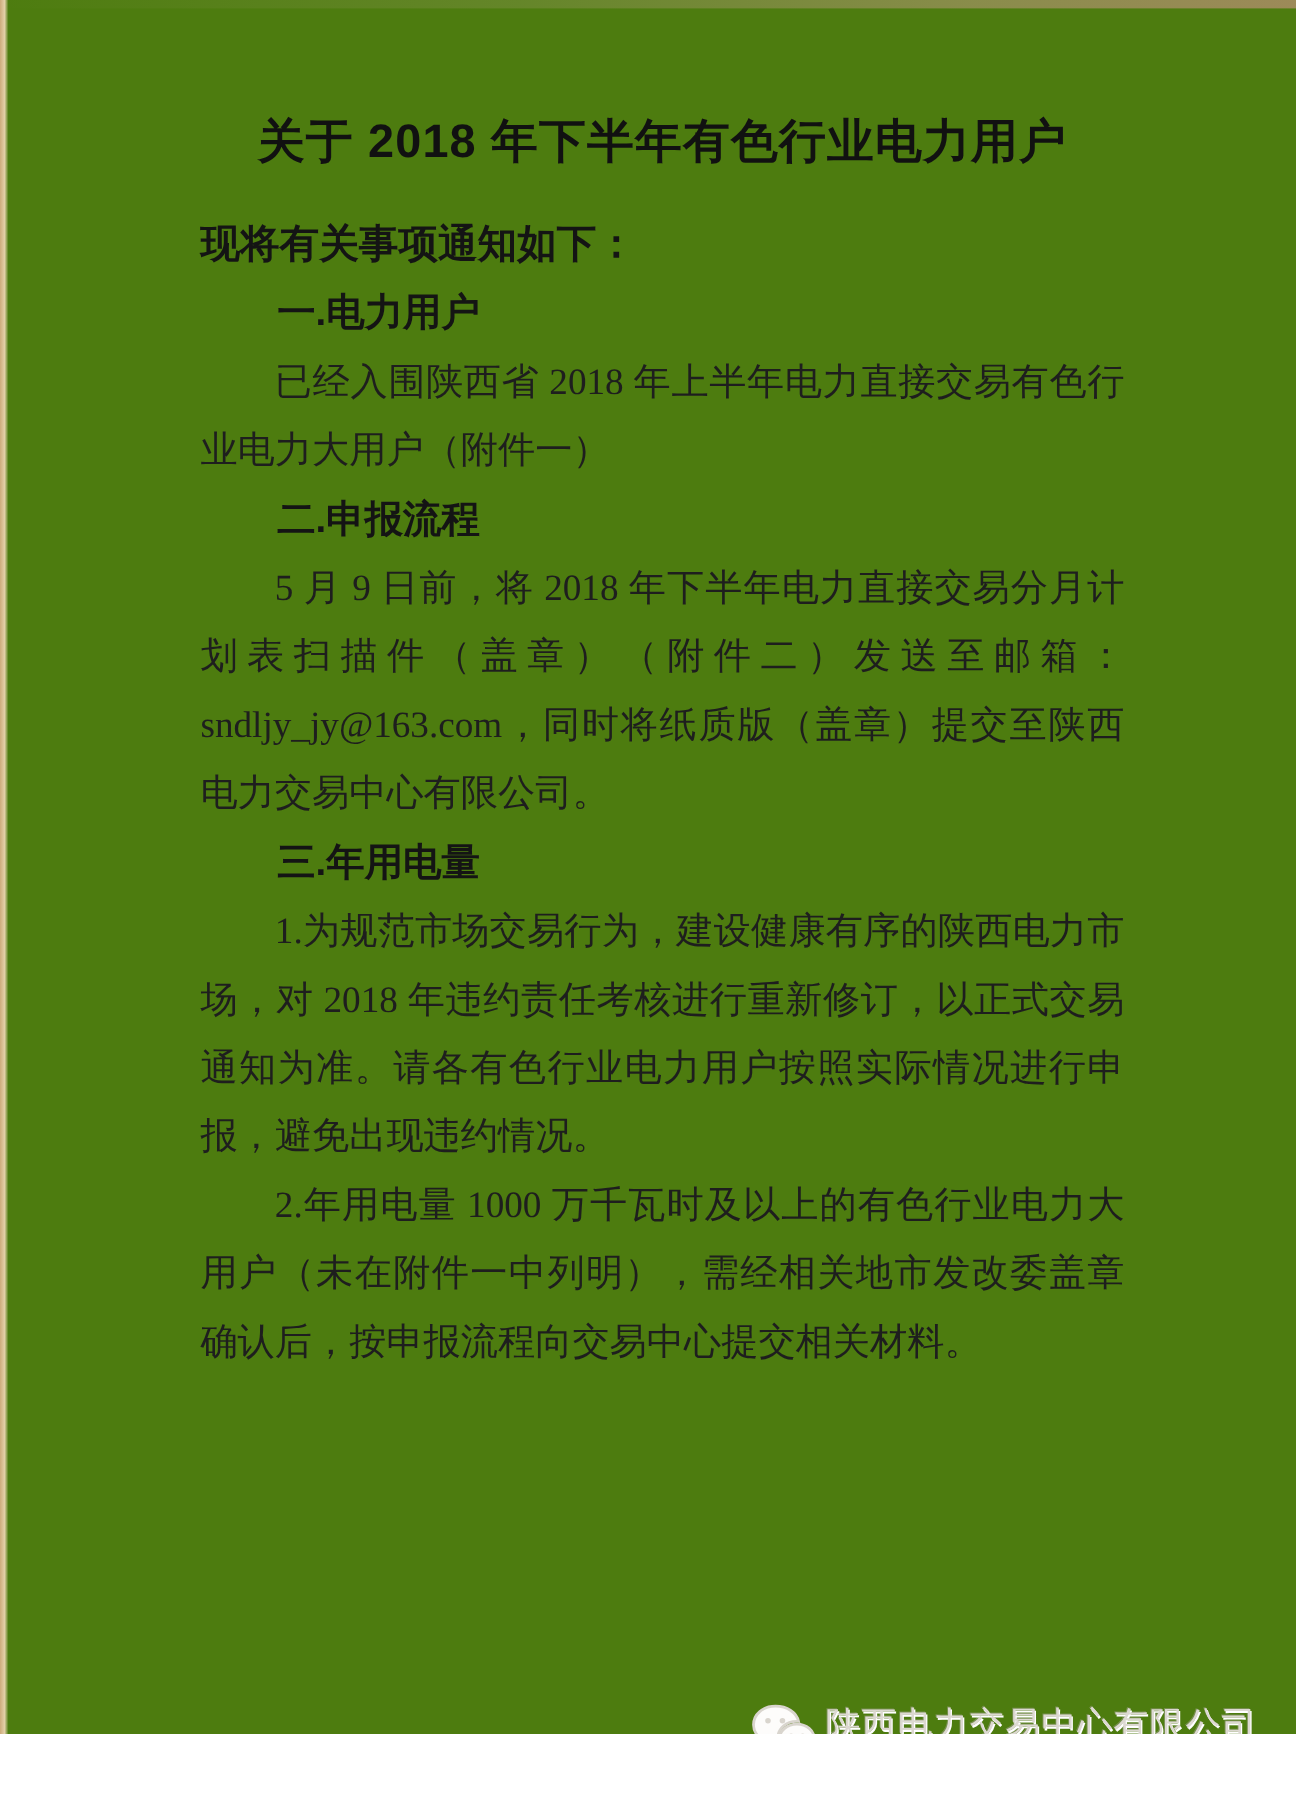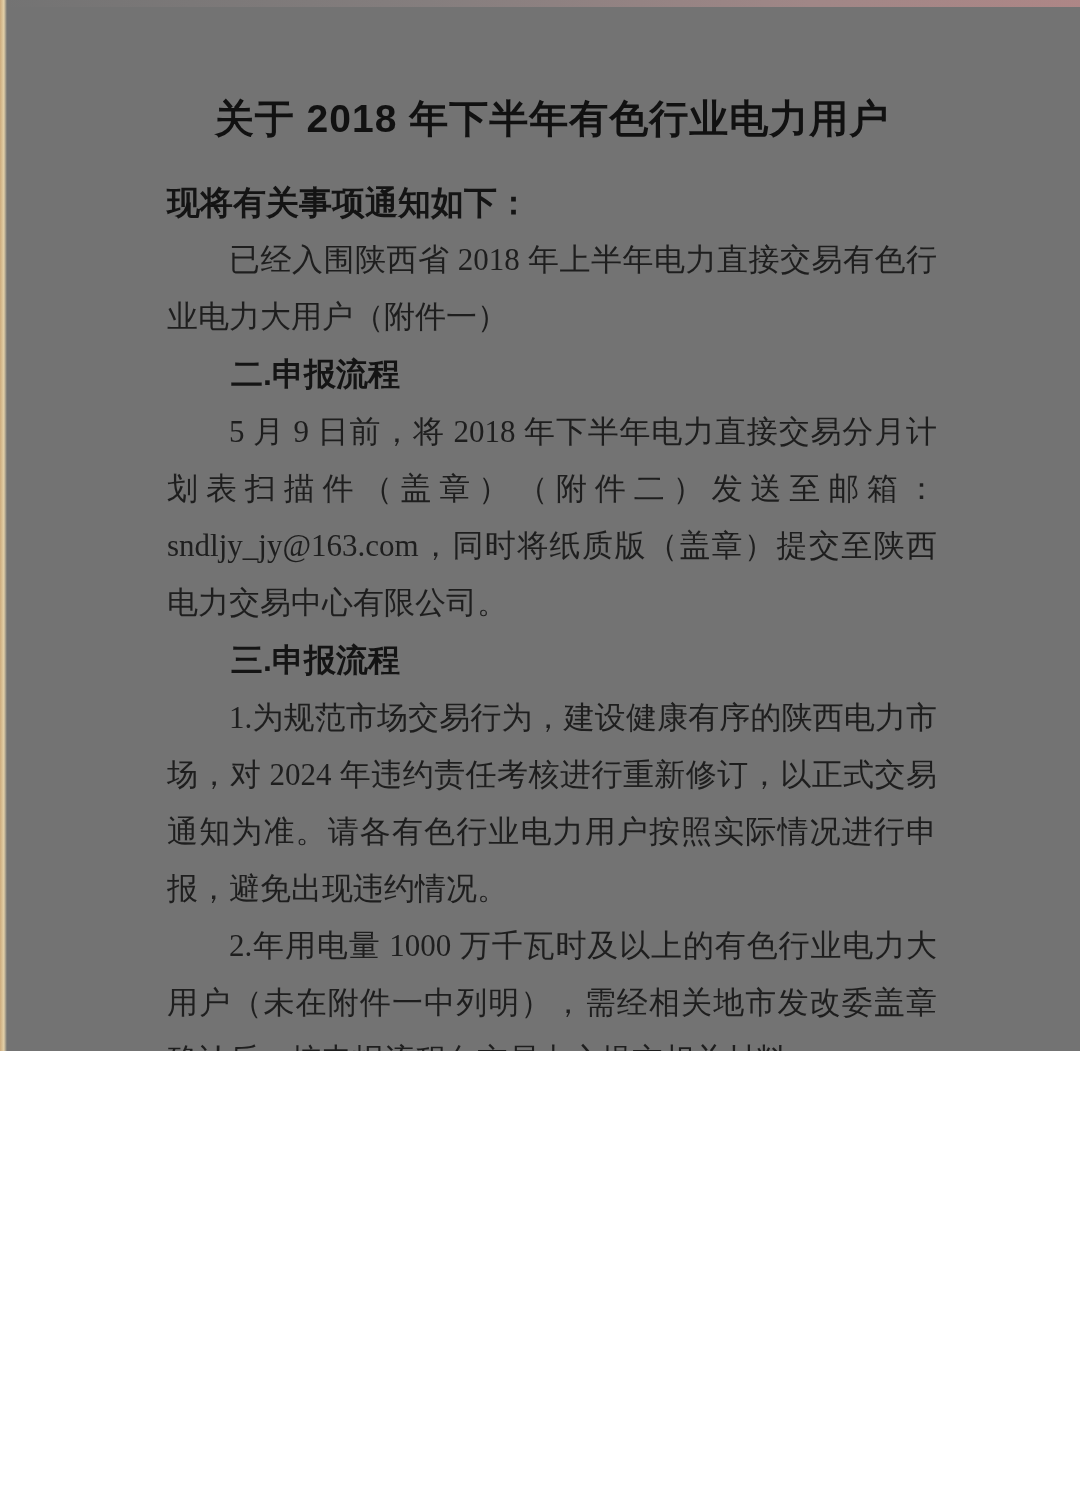--- a/index.html
+++ b/index.html
@@ -1,19 +1,19 @@
 <!DOCTYPE html>
 <html><head>
 <meta charset="utf-8">
 <style>
   html,body { margin:0; padding:0; background:#ffffff; }
   .page {
     position:relative;
-    width:1080px; height:1051px;
-    background:#737373;
+    width:1080px; height:1445px;
+    background:#4d7c0f;
     overflow:hidden;
     font-family:"Liberation Serif","DejaVu Serif",serif;
     color:#1e1e1e;
   }
   .scan-edge-left {
     position:absolute; left:0; top:0; width:7px; height:100%;
     background:linear-gradient(to right,#cdab7c 0%,#e3d0a8 55%,rgba(250,246,238,0) 100%);
   }
   .scan-smudge-top {
     position:absolute; top:0; left:0; width:100%; height:7px;
@@ -78,27 +78,28 @@
 
   <div class="doc">
 
     <h1 class="doc-title">
       <span class="title-line">关于 2018 年下半年有色行业电力用户</span>
     </h1>
 
     <p class="salutation">现将有关事项通知如下：</p>
 
 
+    <h2 class="section-heading">一.电力用户</h2>
     <p class="para">已经入围陕西省 2018 年上半年电力直接交易有色行业电力大用户（附件一）</p>
 
     <h2 class="section-heading">二.申报流程</h2>
     <p class="para">5 月 9 日前，将 2018 年下半年电力直接交易分月计划表扫描件（盖章）（附件二）发送至邮箱：sndljy_jy@163.com，同时将纸质版（盖章）提交至陕西电力交易中心有限公司。</p>
 
-    <h2 class="section-heading">三.申报流程</h2>
-    <p class="para">1.为规范市场交易行为，建设健康有序的陕西电力市场，对 2024 年违约责任考核进行重新修订，以正式交易通知为准。请各有色行业电力用户按照实际情况进行申报，避免出现违约情况。</p>
+    <h2 class="section-heading">三.年用电量</h2>
+    <p class="para">1.为规范市场交易行为，建设健康有序的陕西电力市场，对 2018 年违约责任考核进行重新修订，以正式交易通知为准。请各有色行业电力用户按照实际情况进行申报，避免出现违约情况。</p>
     <p class="para">2.年用电量 1000 万千瓦时及以上的有色行业电力大用户（未在附件一中列明），需经相关地市发改委盖章确认后，按申报流程向交易中心提交相关材料。</p>
 
   </div>
 
   <div class="watermark">
     <span class="wechat-icon">
       <svg viewBox="0 0 60 56" width="58" height="54" xmlns="http://www.w3.org/2000/svg">
         <g fill="none" stroke="#d9d5ce" stroke-width="2.4">
           <path d="M23 4 C12 4 4 11 4 20 c0 5 3 9.5 7 12.3 l-1.6 6 6.2-3.4 c2.3 0.7 4.8 1.1 7.4 1.1 1 0 2-0.1 3-0.2 -0.6-1.5-0.9-3-0.9-4.6 0-8 7.3-14.2 16-14.2 0.6 0 1.2 0 1.8 0.1 C41.3 9.4 33.1 4 23 4 Z" fill="#fdfcfb"></path>
           <path d="M41.5 19.5 c-8.3 0-15 5.6-15 12.5 0 6.9 6.7 12.5 15 12.5 1.9 0 3.8-0.3 5.5-0.9 l5.2 2.9 -1.4-5 c3.4-2.3 5.7-5.7 5.7-9.5 0-6.9-6.7-12.5-15-12.5 Z" fill="#fdfcfb"></path>

